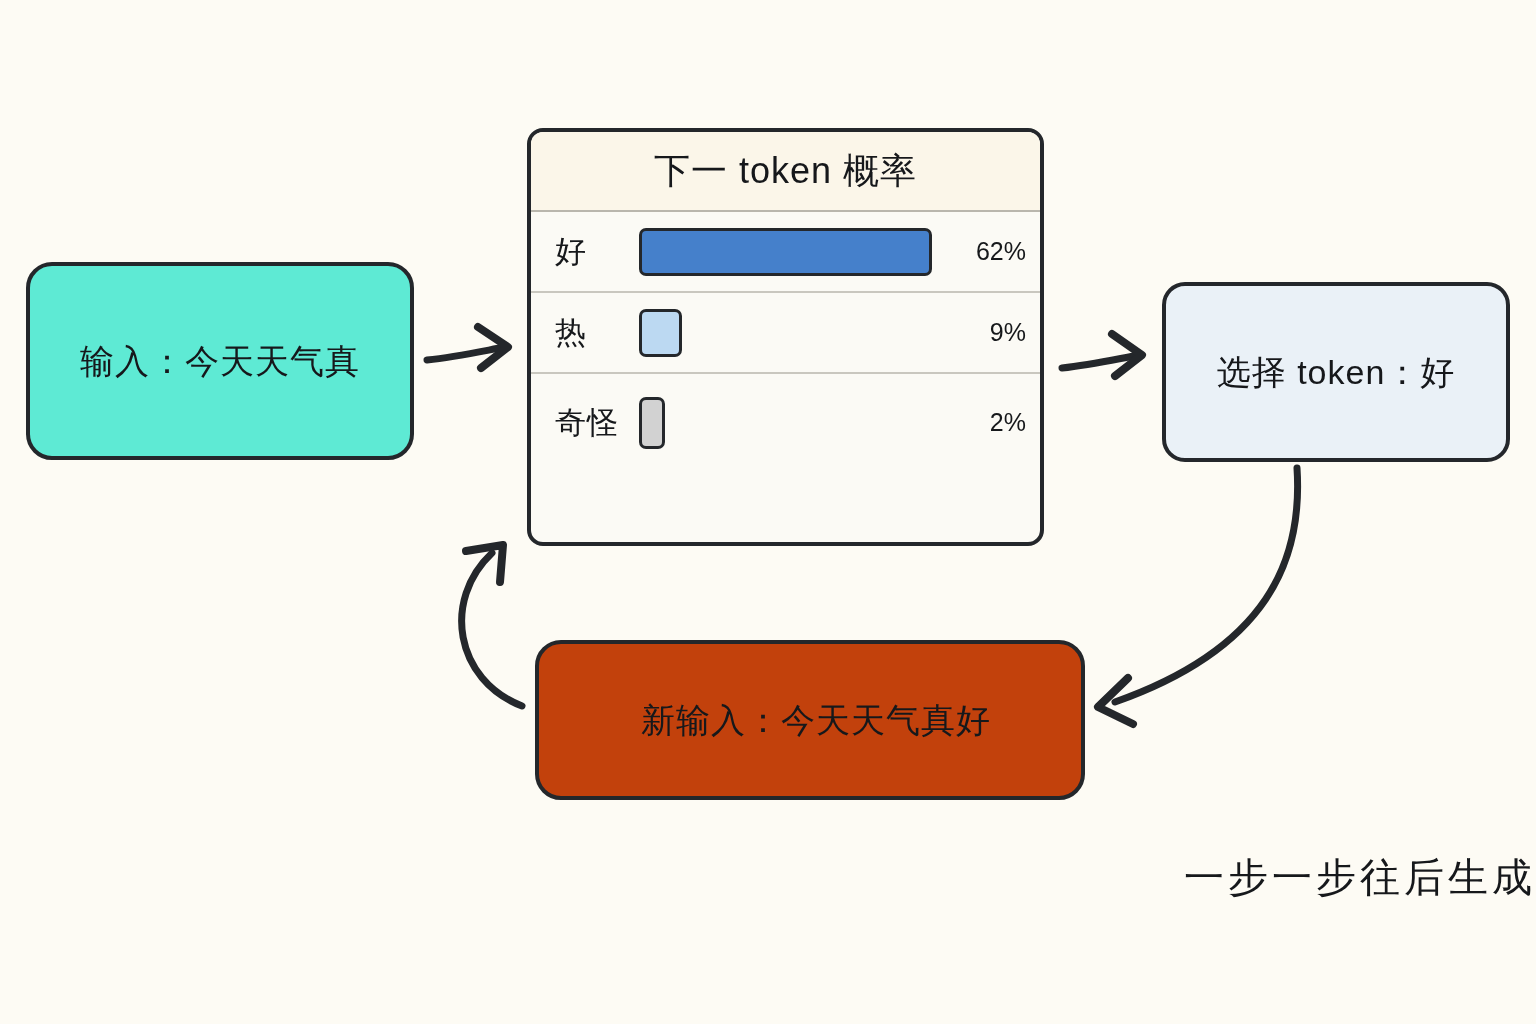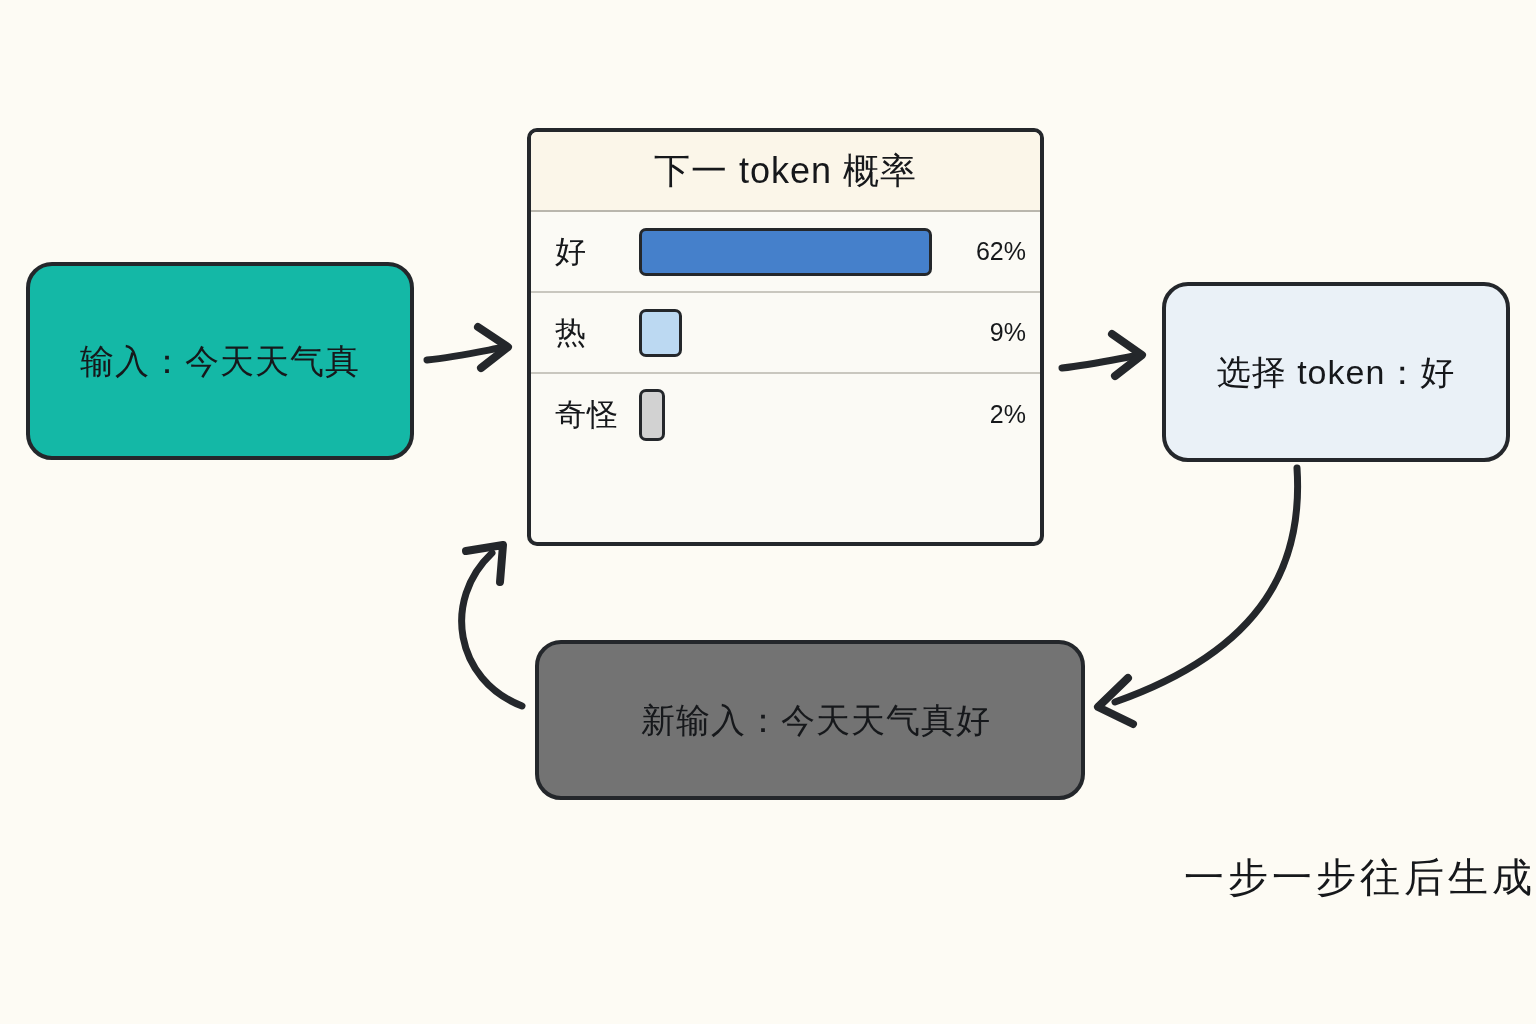--- a/index.html
+++ b/index.html
@@ -55,37 +55,38 @@
     left: 26px;
     top: 262px;
     width: 388px;
     height: 198px;
   }
   #box-choice {
     left: 1162px;
     top: 282px;
     width: 348px;
     height: 180px;
+    border-radius: 23px;
   }
   #box-newinput {
     left: 535px;
     top: 640px;
     width: 550px;
     height: 160px;
   }
 
   
   #panel {
     position: absolute;
     left: 527px;
     top: 128px;
     width: 517px;
     height: 418px;
     border: 4px solid #24272b;
-    border-radius: 10px;
+    border-radius: 16px;
     box-sizing: border-box;
     background: #fbfaf5;
     overflow: hidden;
   }
   #panel-title {
     height: 80px;
     background: #fbf6e9;
     display: flex;
     align-items: center;
     justify-content: center;
@@ -102,20 +103,21 @@
     height: 81px;
     display: flex;
     align-items: center;
     border-bottom: 2px solid #c9c7bf;
     box-sizing: border-box;
     padding-left: 24px;
     padding-right: 14px;
   }
   .prob-row:last-child {
     border-bottom: none;
+    margin-top: 8px;
   }
   .row-label {
     font-size: 31px;
     color: #16181b;
     width: 84px;
     flex: none;
     white-space: nowrap;
     letter-spacing: 1px;
   }
   .bar-area {
@@ -176,21 +178,21 @@
         <path d="M1128 678 L 1098 707 L 1133 724" stroke-width="8"></path>
       </g>
 
       <g>
         <path d="M522 706 C 455 680, 442 600, 492 553"></path>
         <path d="M466 551 L 503 545 L 500 582" stroke-width="8"></path>
       </g>
     </g>
   </svg>
 
-  <div class="box" id="box-input" style="background: #14b8a6;">
+  <div class="box" id="box-input" style="background: #5eead4;">
     <span class="box-text">输入：今天天气真</span>
   </div>
 
   <div id="panel">
     <div id="panel-title" style="background: rgb(251, 246, 233);">
       <span class="title-text">下一 token 概率</span>
     </div>
     <div id="panel-rows">
         <div class="prob-row">
           <span class="row-label">好</span>
@@ -213,21 +215,21 @@
           </div>
           <span class="row-pct">2%</span>
         </div>
       </div>
   </div>
 
   <div class="box" id="box-choice" style="background: rgb(234, 241, 247);">
     <span class="box-text">选择 token：好</span>
   </div>
 
-  <div class="box" id="box-newinput" style="background: #737373; padding-left: 12px;">
+  <div class="box" id="box-newinput" style="background: #c2410c; padding-left: 12px;">
     <span class="box-text">新输入：今天天气真好</span>
   </div>
 
   <div id="caption">
     <span class="caption-text">一步一步往后生成</span>
   </div>
 
 </div>
 
 </body></html>

